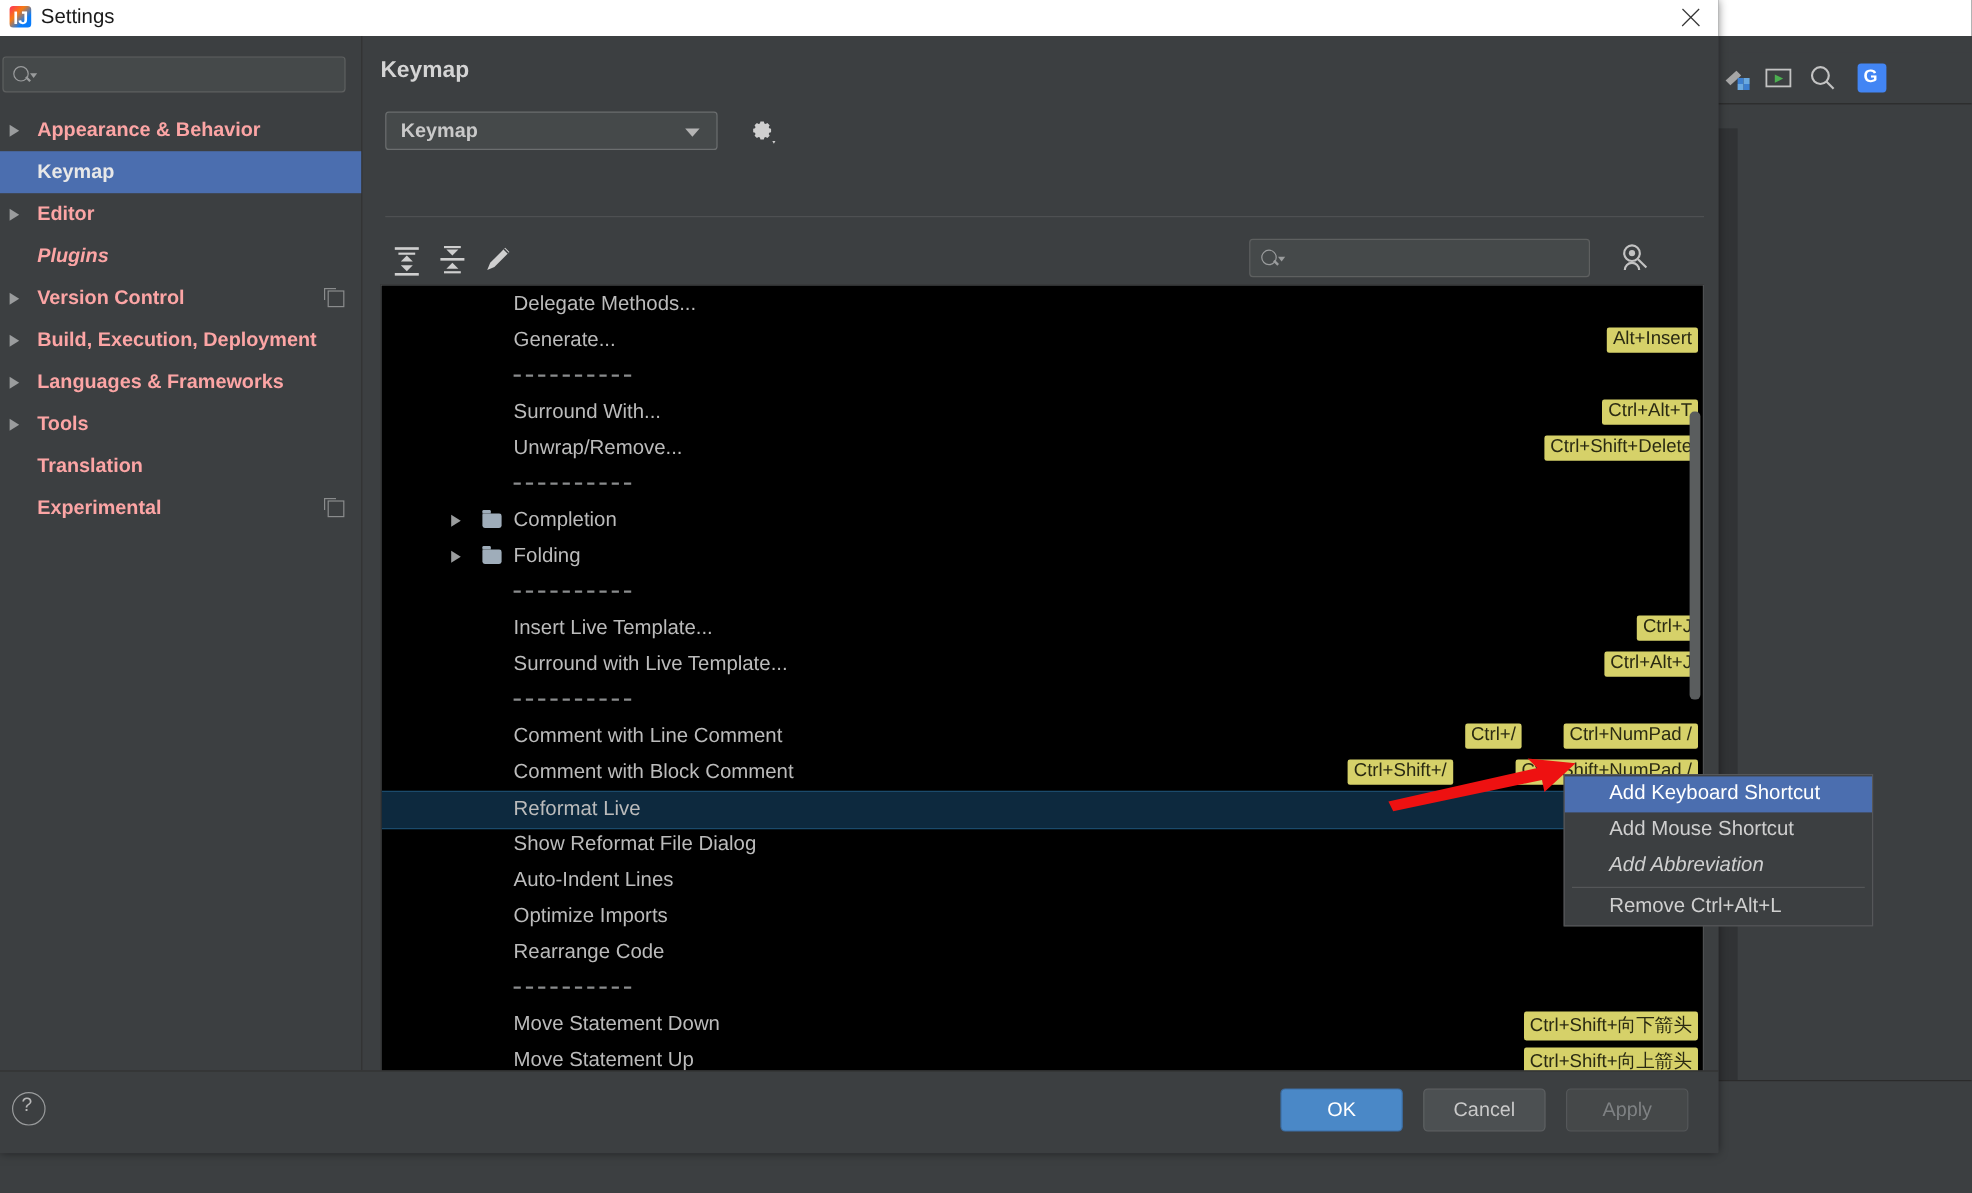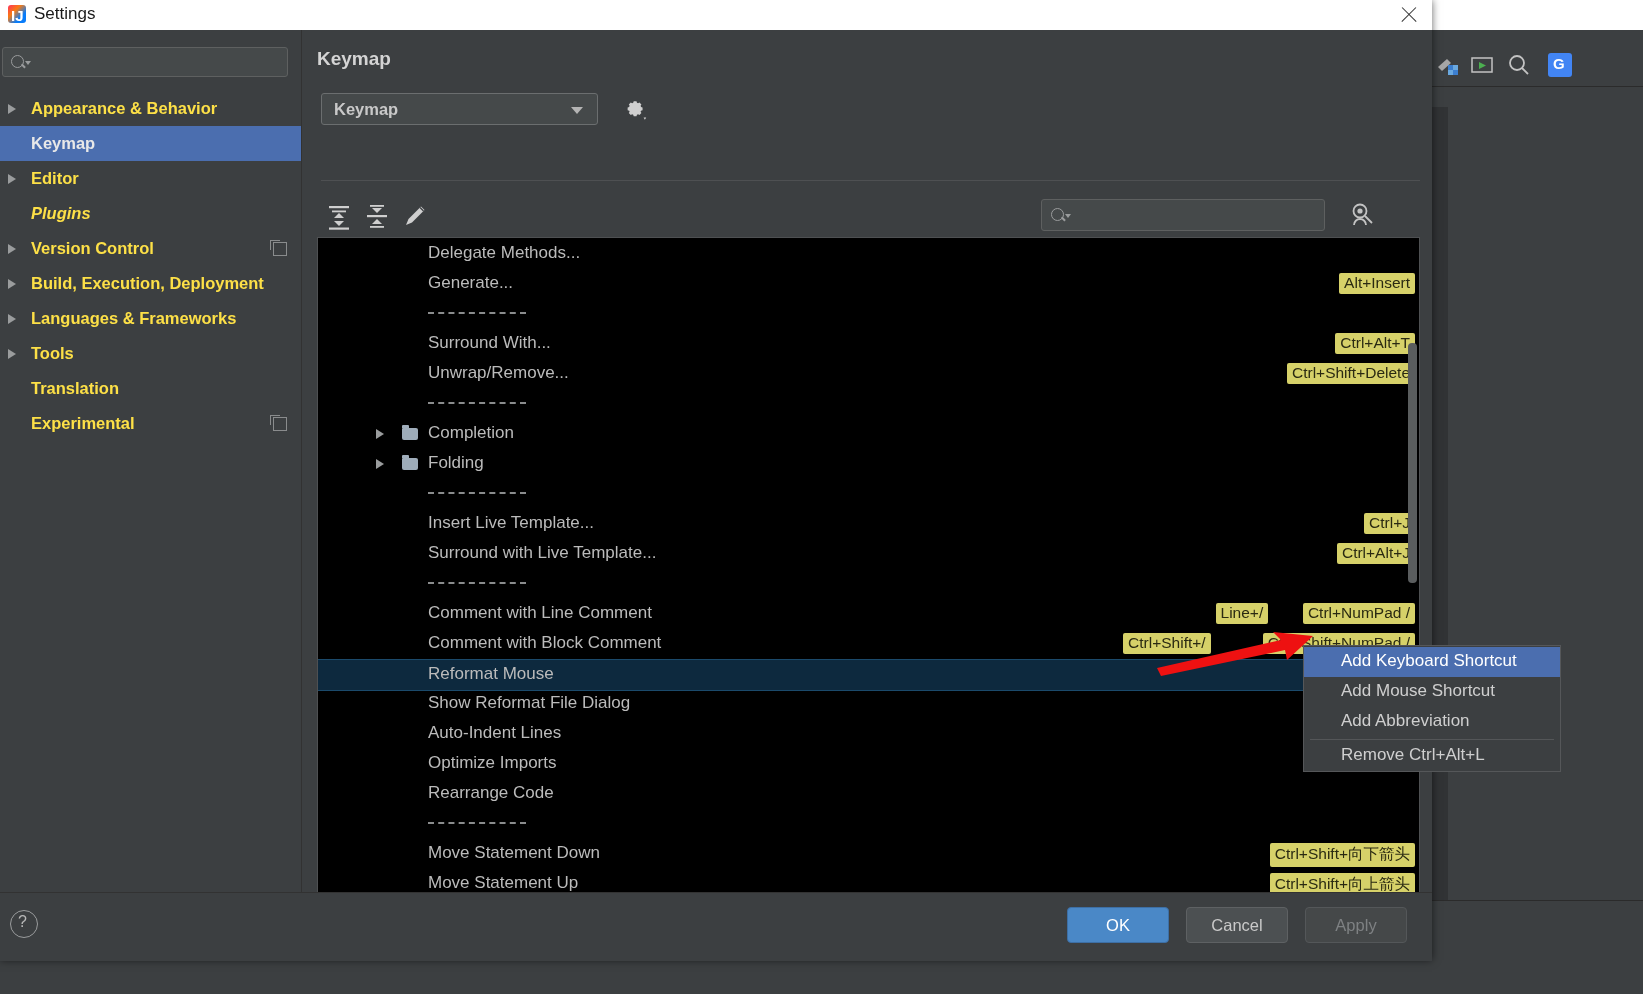--- a/index.html
+++ b/index.html
@@ -43,21 +43,21 @@
   
   #sidebar { position:absolute; left:0; top:0; width:301px; height:862px; background:#3c3f41; border-right:1px solid #323232; }
   #search-box { position:absolute; left:2px; top:17px; width:286px; height:30px; background:#45494a; border:1px solid #5e6060; border-radius:3px; box-sizing:border-box; }
   #search-mag { position:absolute; left:8px; top:7px; width:11px; height:11px; border:1.6px solid #9a9c9d; border-radius:50%; }
   #search-mag::after { content:""; position:absolute; left:9px; top:9px; width:5px; height:1.6px; background:#9a9c9d; transform:rotate(45deg); }
   #search-caret { position:absolute; left:22px; top:13px; width:0; height:0; border-left:3.5px solid transparent; border-right:3.5px solid transparent; border-top:4px solid #9a9c9d; }
 
   .nav-item { position:absolute; left:0; width:301px; height:35px; cursor:default; }
   .nav-item .arrow { position:absolute; left:8px; top:13px; width:0;height:0;
      border-top:5.5px solid transparent; border-bottom:5.5px solid transparent; border-left:8px solid #9a9c9d; }
-  .nav-item .lbl { position:absolute; left:31px; top:8px; font-size:16.5px; font-weight:bold; color:#fde047; white-space:nowrap; }
+  .nav-item .lbl { position:absolute; left:31px; top:8px; font-size:16.5px; font-weight:bold; color:#fca5a5; white-space:nowrap; }
   .nav-item.selected { background:#4b6eaf; }
   .nav-item.selected .lbl { color:#e8e8e8; }
   .nav-item .copyicon { position:absolute; right:14px; top:11px; width:12px; height:12px;
      border:1.4px solid #8a8c8d; }
   .nav-item .copyicon::after { content:""; position:absolute; left:-4px; top:-3px; width:9px; height:9px; border:1.4px solid #8a8c8d; border-right:none; border-bottom:none; }
 
   
   #panel { position:absolute; left:301px; top:0; width:1131px; height:862px; }
   #panel-title { position:absolute; left:16px; top:18px; font-size:19px; color:#d4d4d4; font-weight:bold; }
   #keymap-select { position:absolute; left:20px; top:63px; width:277px; height:32px;
@@ -328,29 +328,29 @@
             <div class="row" style="top: 301px;">
               <span class="txt">Surround with Live Template...</span>
               <span class="badge" style="right:4px">Ctrl+Alt+J</span>
             </div>
             <div class="row sep" style="top: 331px;">
               <span class="dash"></span>
             </div>
             <div class="row" style="top: 361px;">
               <span class="txt">Comment with Line Comment</span>
               <span class="badge" style="right:4px">Ctrl+NumPad /</span>
-              <span class="badge" style="right:150.8px">Line+/</span>
+              <span class="badge" style="right:150.8px">Ctrl+/</span>
             </div>
             <div class="row" style="top: 391px;">
               <span class="txt">Comment with Block Comment</span>
               <span class="badge" style="right:4px">Ctrl+Shift+NumPad /</span>
               <span class="badge" style="right:208.4px">Ctrl+Shift+/</span>
             </div>
             <div class="row selected" style="top: 421px;">
-              <span class="txt">Reformat Mouse</span>
+              <span class="txt">Reformat Live</span>
               <span class="badge" style="right:4px">Ctrl+Alt+L</span>
             </div>
             <div class="row" style="top: 451px;">
               <span class="txt">Show Reformat File Dialog</span>
               <span class="badge" style="right:4px">Ctrl+</span>
             </div>
             <div class="row" style="top: 481px;">
               <span class="txt">Auto-Indent Lines</span>
             </div>
             <div class="row" style="top: 511px;">
@@ -388,21 +388,21 @@
 </div>
 
 <div id="ctx-menu">
   <div id="ctx-items">
       <div class="ctx-item hl" style="top: 1px;">
         <span class="ctxlbl">Add Keyboard Shortcut</span>
       </div>
       <div class="ctx-item" style="top: 31px;">
         <span class="ctxlbl">Add Mouse Shortcut</span>
       </div>
-      <div class="ctx-item" style="top: 61px;">
+      <div class="ctx-item" style="top: 61px; font-style: italic;">
         <span class="ctxlbl">Add Abbreviation</span>
       </div>
       <div class="ctx-item" style="top: 95px;">
         <span class="ctxlbl">Remove Ctrl+Alt+L</span>
       </div>
     </div>
   <div id="ctx-sep"></div>
 </div>
 
 <svg id="arrow" viewBox="0 0 160 50">

